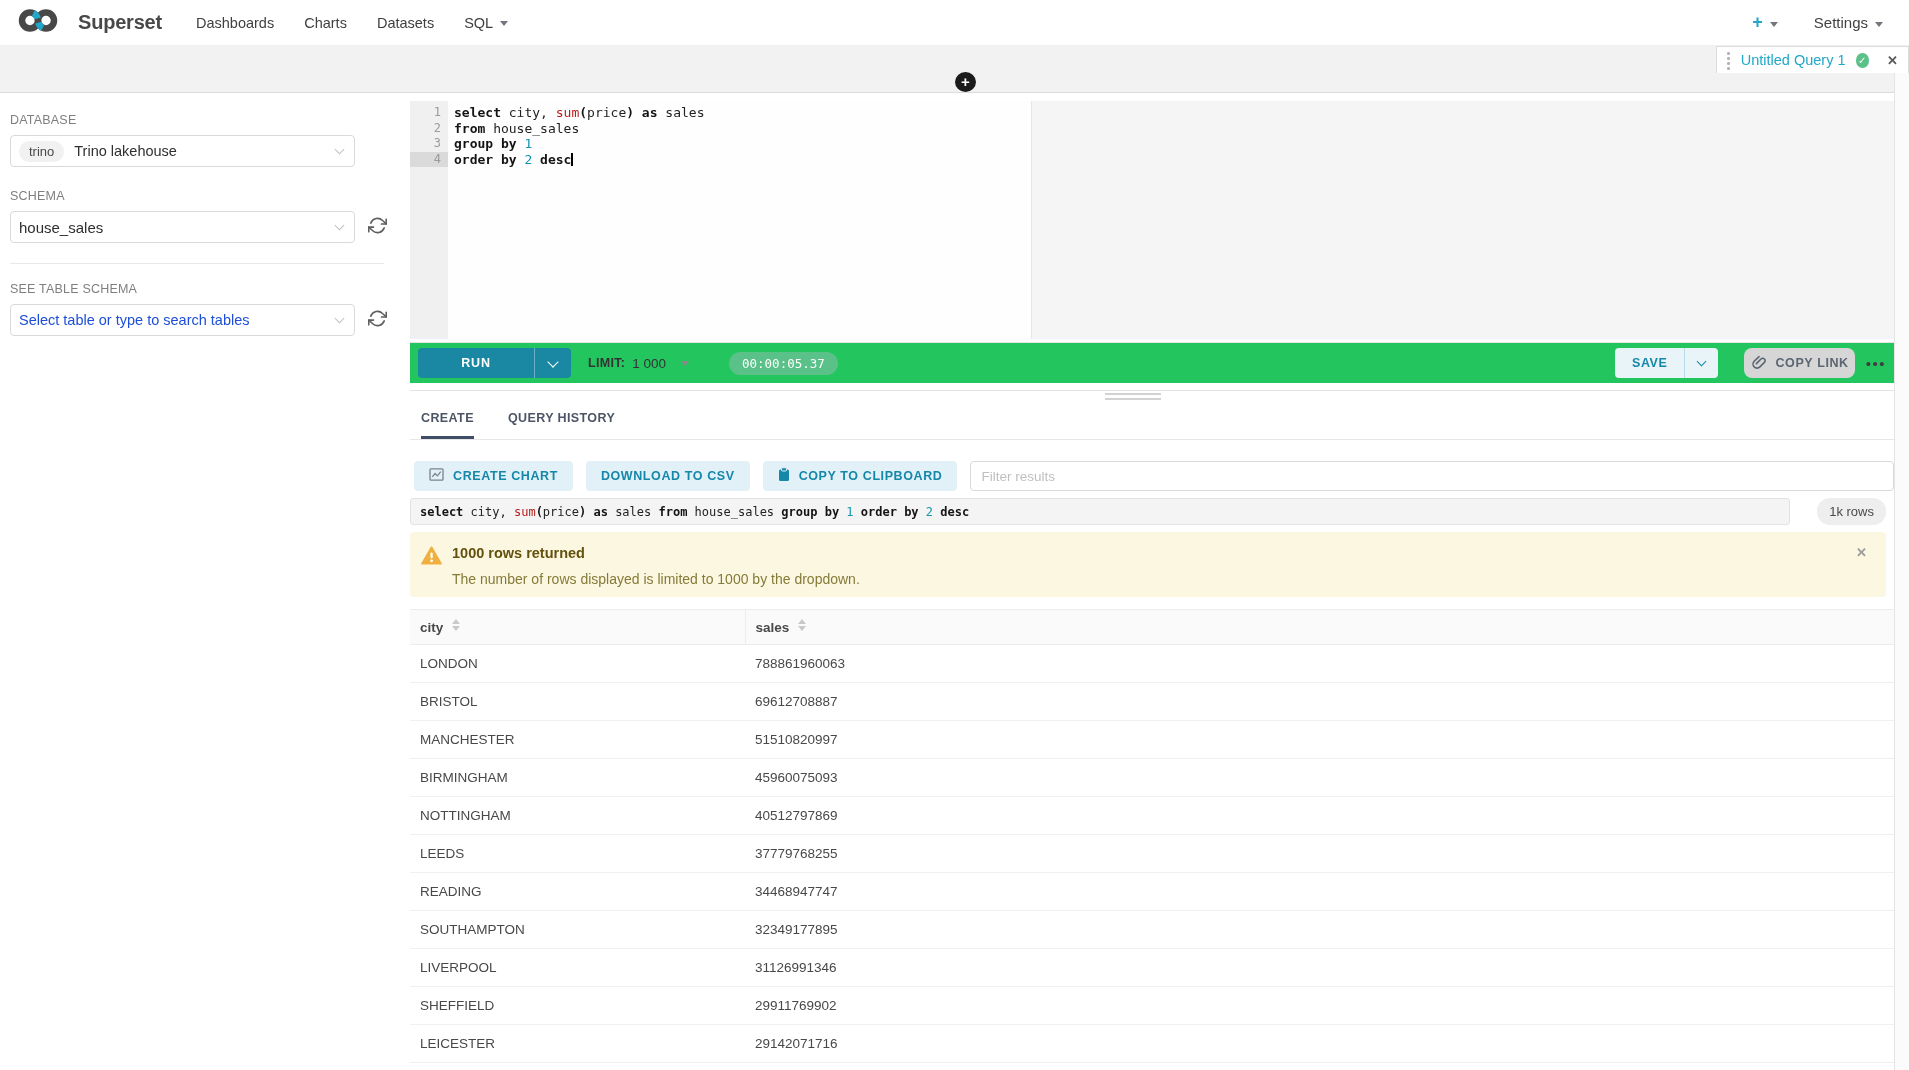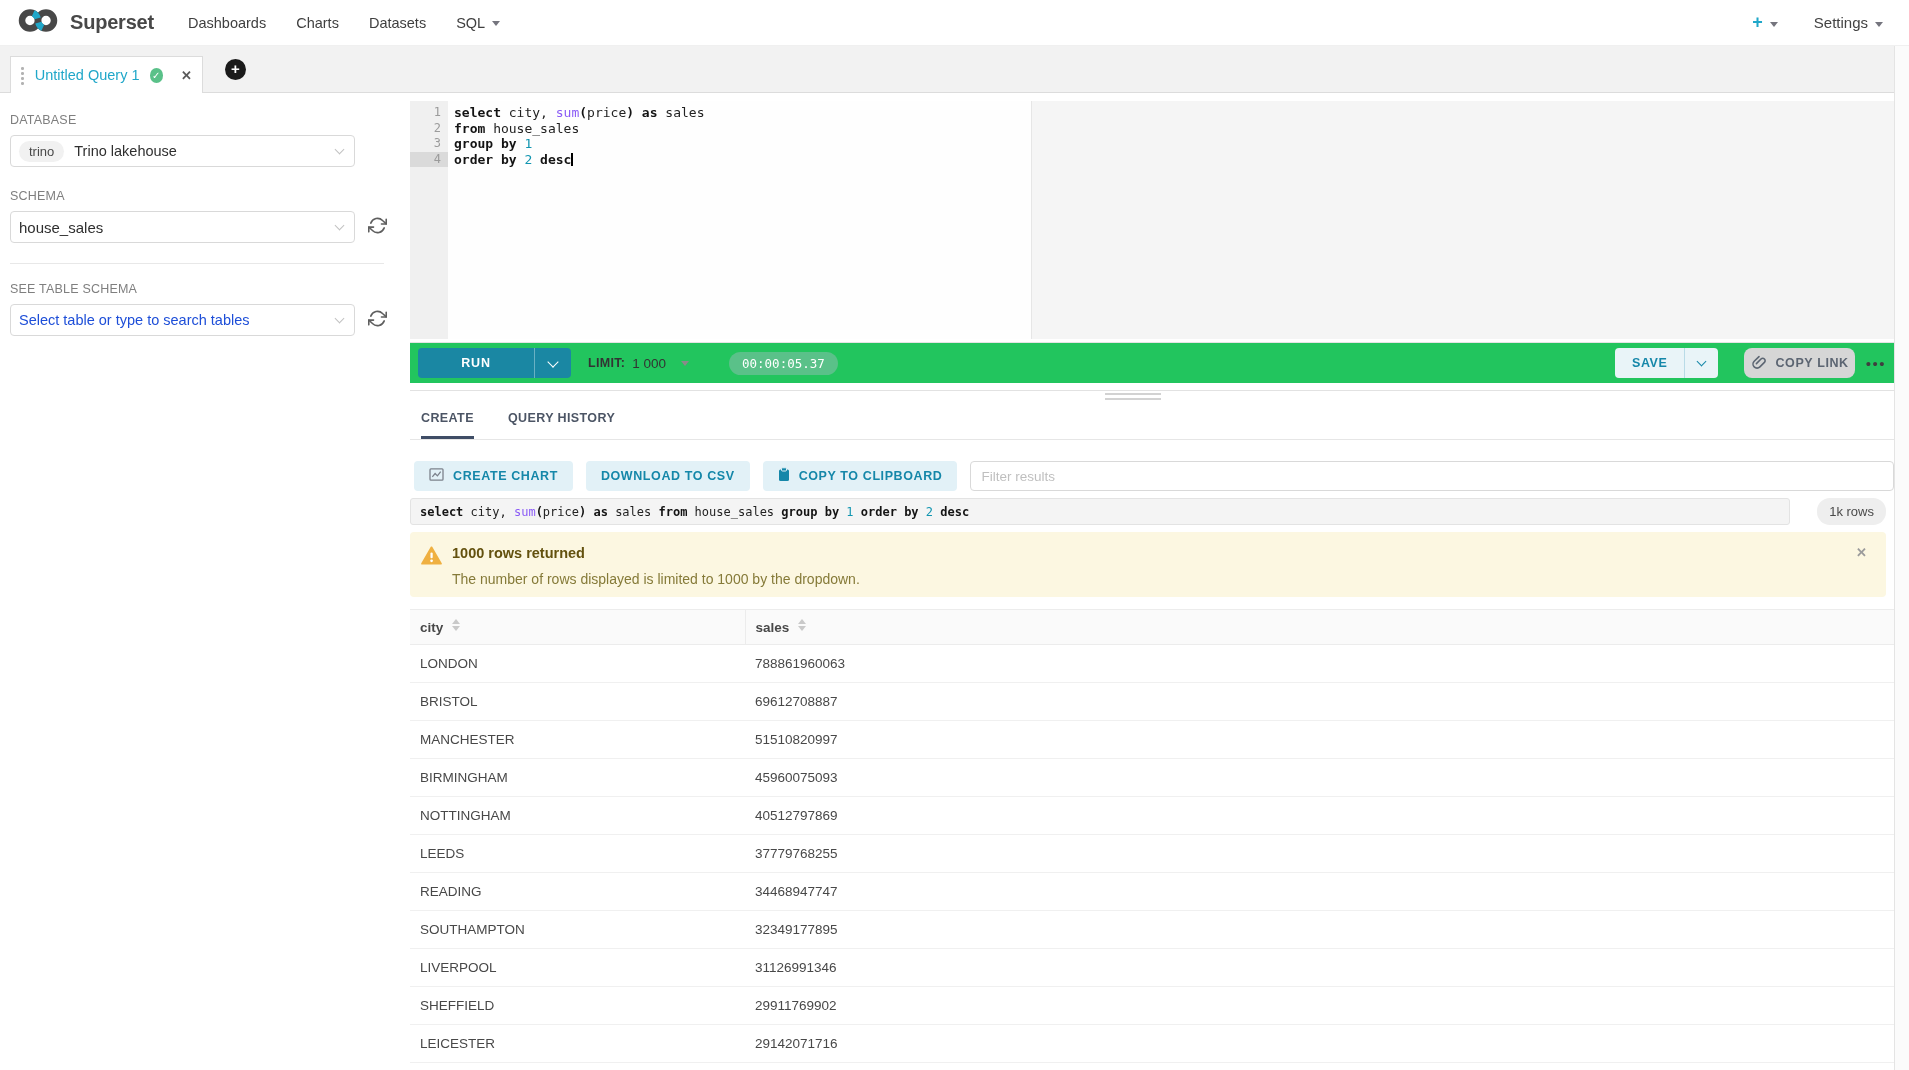--- a/index.html
+++ b/index.html
@@ -2,33 +2,33 @@
 <html><head>
 <meta charset="utf-8">
 <style>
   * { margin:0; padding:0; box-sizing:border-box; }
   html,body { width:1909px; height:1070px; overflow:hidden; background:#fff;
               font-family:"Liberation Sans", sans-serif; color:#484848; }
 
   
   .topnav { position:absolute; top:0; left:0; right:0; height:46px; background:#fff;
             display:flex; align-items:center; padding:0 26px 0 18px; border-bottom:1px solid #f0f0f0; }
-  .brand { display:flex; align-items:center; gap:12px; }
+  .brand { display:flex; align-items:center; gap:20px; }
   .brand-name { font-size:20px; font-weight:bold; color:#484848; letter-spacing:-.2px; }
   .nav-items { display:flex; gap:30px; margin-left:34px; }
   .nav-item { font-size:14.5px; color:#3f3f3f; text-decoration:none; cursor:pointer; }
   .caret { display:inline-block; width:0; height:0; border-left:4px solid transparent;
            border-right:4px solid transparent; border-top:5px solid #75757e; margin-left:7px; vertical-align:middle; }
   .nav-right { margin-left:auto; display:flex; align-items:center; gap:36px; }
   .nav-plus { color:#20a7c9; font-size:18px; font-weight:bold; }
   .nav-settings { font-size:15px; color:#434343; }
 
   
   .tabbar { position:absolute; top:46px; left:0; right:0; height:47px; background:#f2f2f2;
-            border-bottom:1px solid #dcdcdc; display:flex; align-items:flex-end; }
+            border-bottom:1px solid #dcdcdc; display:flex; align-items:flex-end;flex-direction:column; }
   .qtab { width:193px; height:37px; margin-left:10px; margin-bottom:-1px; background:#fff;
           border:1px solid #dcdcdc; border-bottom:none; display:flex; align-items:center;
           padding:0 10px 0 10px; position:relative; z-index:2; }
   .drag-dots { width:3px; height:18px; margin-right:11px; position:relative; }
   .drag-dots::before { content:""; position:absolute; left:0; top:1px; width:2.5px; height:2.5px;
           border-radius:50%; background:#b3b3b3;
           box-shadow:0 5px 0 #b3b3b3, 0 10px 0 #b3b3b3, 0 15px 0 #b3b3b3; }
   .qtab-label { color:#20a7c9; font-size:14.5px; white-space:nowrap; }
   .tab-check { width:15px; height:15px; border-radius:50%; background:#5ac189; color:#fff;
                font-size:10px; line-height:15px; text-align:center; margin-left:10px; }
@@ -62,21 +62,21 @@
   .editor { position:absolute; top:8px; left:0; right:0; height:238px; background:#fefefe; }
   .print-zone { position:absolute; left:621px; right:0; top:0; bottom:0; background:#f5f5f5; border-left:1px solid #e6e6e6; }
   .gutter { position:absolute; left:0; top:0; bottom:0; width:38px; background:#f0f0f0; padding-top:4px; z-index:1; }
   .gut-num { height:15.5px; line-height:15.5px; font-family:"DejaVu Sans Mono", monospace; font-size:12px;
              color:#9b9b9b; text-align:right; padding-right:7px; }
   .gut-num.active { background:#dadada; }
   .code { position:absolute; left:38px; top:0; right:0; bottom:0; padding:4px 0 0 6px; z-index:1; }
   .code-line { height:15.5px; line-height:15.5px; font-family:"DejaVu Sans Mono", monospace;
                font-size:13px; white-space:pre; color:#222; }
   .tok-k { font-weight:bold; color:#141414; }
-  .tok-f { color:#8b5cf6; }
+  .tok-f { color:#b91c1c; }
   .tok-n { color:#1195b0; }
   .tok-t { color:#222; }
   .cursor { display:inline-block; width:1.5px; height:13px; background:#000; vertical-align:-2px; }
 
   
   .toolbar { position:absolute; top:249px; left:0; right:0; height:41px; border-top:1px solid #e4e4e4;
              display:flex; align-items:center; background:#22c55e; }
   .run-group { margin-left:8px; display:flex; height:30px; border-radius:4px; overflow:hidden; cursor:pointer; }
   .run-main { background:#1a87a3; color:#fff; font-weight:bold; font-size:12.5px; letter-spacing:.8px;
               width:116px; display:flex; align-items:center; justify-content:center; }

